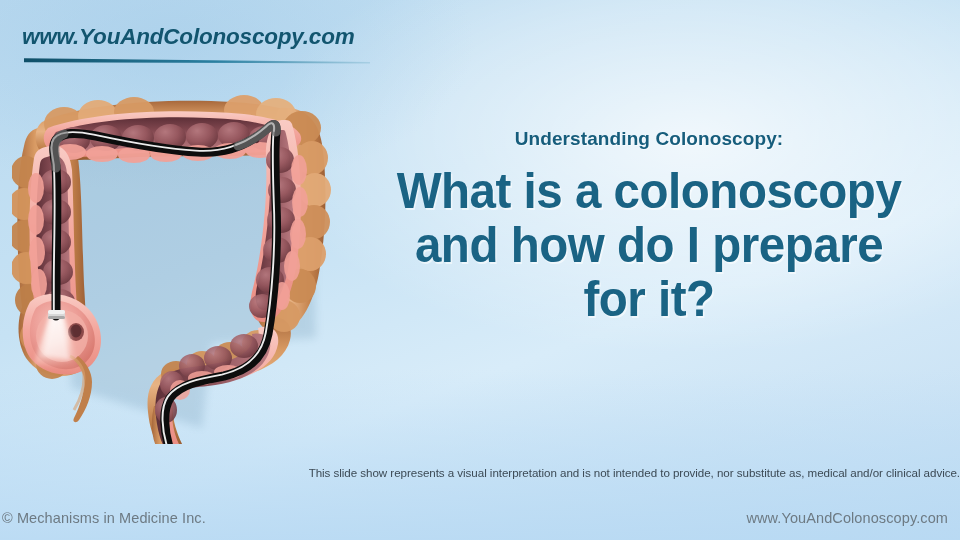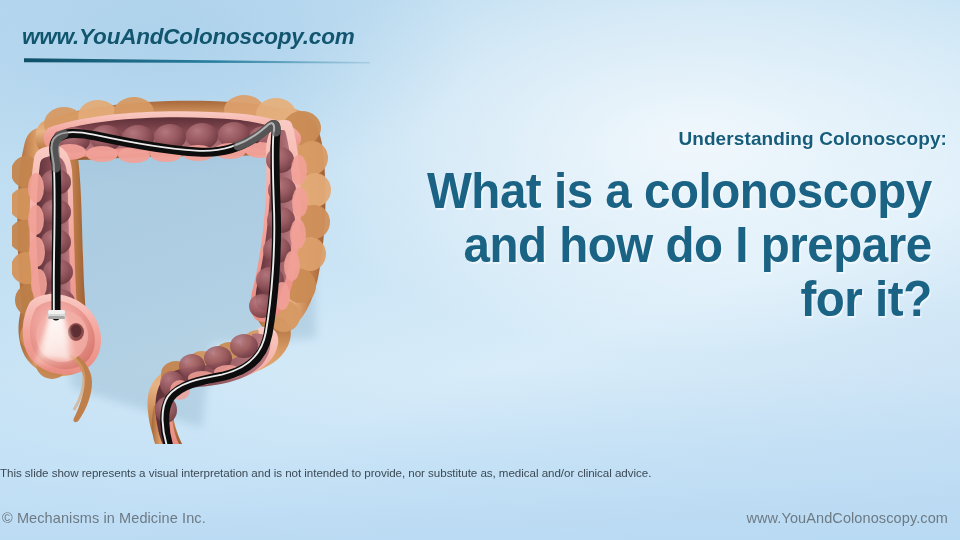--- a/index.html
+++ b/index.html
@@ -59,24 +59,24 @@
     position: absolute;
     left: 2px;
     top: 31px;
     width: 346px;
     height: 7px;
   }
 
   
   .title-block {
     position: absolute;
-    left: 335px;
+    left: 343px;
     top: 128px;
     width: 612px;
-    text-align: right;
+    text-align: center;
   }
   .eyebrow {
     font-size: 19px;
     font-weight: bold;
     color: #165d7c;
     letter-spacing: 0.1px;
     text-shadow: 1px 1px 0 rgba(255,255,255,0.55);
     margin-bottom: 14px;
   }
   .headline {
@@ -90,21 +90,21 @@
     transform-origin: center top;
   }
   .headline .hl-line { display: block; }
 
   
   .disclaimer {
     position: absolute;
     left: 0;
     right: 0;
     top: 466px;
-    text-align: left;
+    text-align: right;
     font-size: 11.6px;
     color: #3c4a55;
     letter-spacing: -0.05px;
   }
 
   
   .footer-left {
     position: absolute;
     left: 2px;
     top: 510px;

